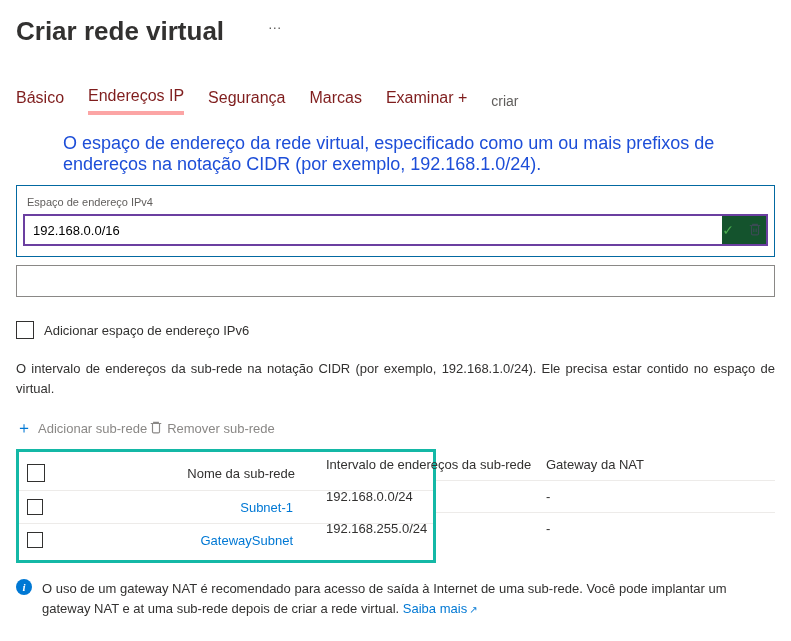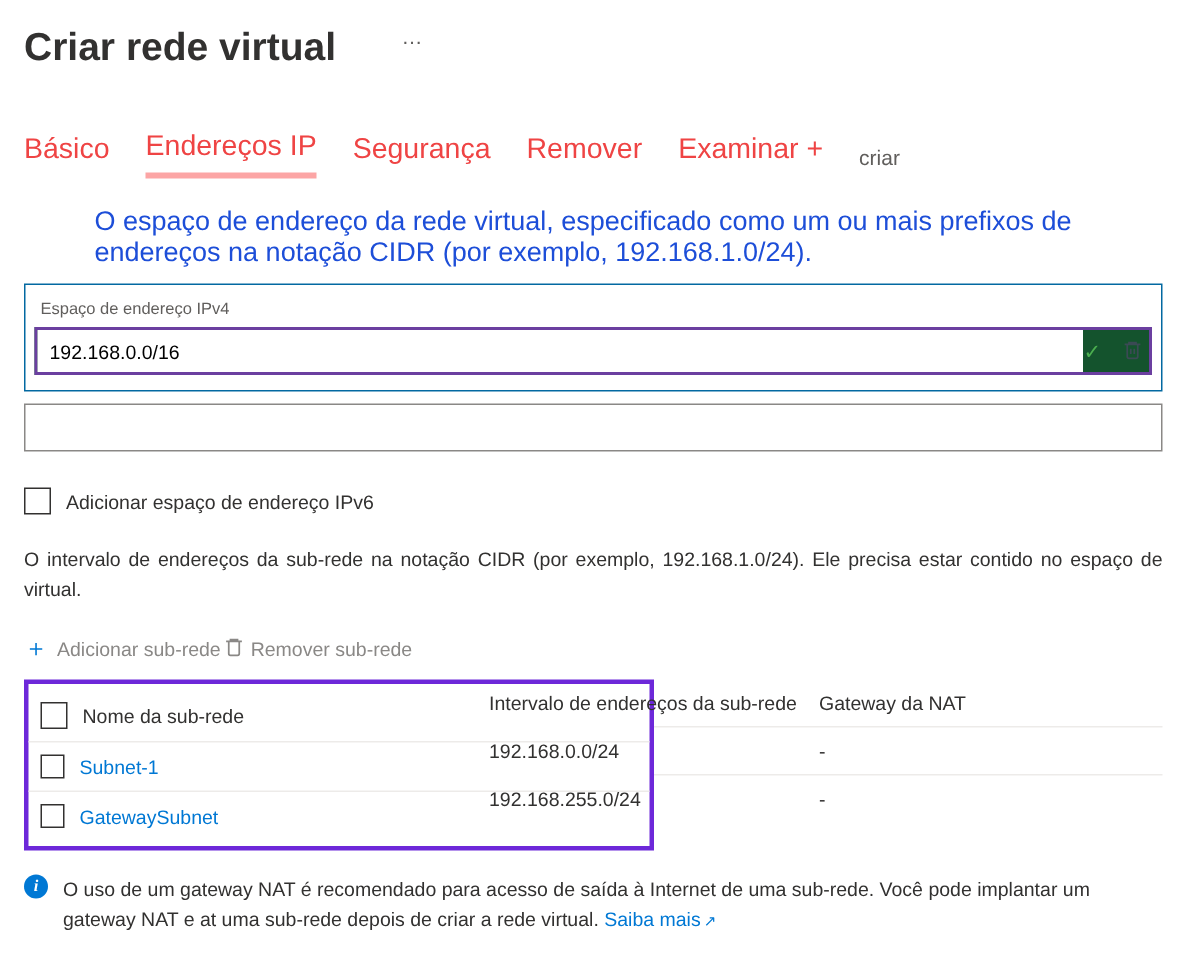--- a/index.html
+++ b/index.html
@@ -24,22 +24,22 @@
       vertical-align: top;
     }
     .tabs {
       display: flex;
       gap: 24px;
       margin-top: 40px;
       margin-bottom: 18px;
       align-items: flex-end;
     }
     .tab {
-      color: #ef4444;
-      font-size: 19px;
+      color: #7f1d1d;
+      font-size: 16px;
       padding-bottom: 6px;
       cursor: pointer;
       border-bottom: 2px solid transparent;
     }
     .tab.active {
       border-bottom: 4px solid #fca5a5;
       font-weight: 400;
     }
     .tab.create-label {
       color: #605e5c;
@@ -123,23 +123,24 @@
     .plus-icon {
       color: #0078d4;
       font-size: 16px;
       margin-right: 6px;
       font-weight: 300;
     }
     .trash-small {
       margin: 0 4px 0 2px;
     }
     .highlight-box-2 {
-      border: 3px solid #6d28d9;
+      border: 3px solid #14b8a6;
       width: 420px;
       padding: 4px 0;
+      text-align: right;
     }
     .table-row {
       display: flex;
       align-items: center;
       padding: 8px 0 8px 8px;
       border-bottom: 1px solid #edebe9;
     }
     .table-row:last-child { border-bottom: none; }
     .table-row .checkbox {
       width: 16px;
@@ -213,21 +214,21 @@
 
 <div>
   <span class="page-title">Criar rede virtual</span>
   <span class="ellipsis">…</span>
 </div>
 
 <div class="tabs">
   <div class="tab">Básico</div>
   <div class="tab active">Endereços IP</div>
   <div class="tab">Segurança</div>
-  <div class="tab">Remover</div>
+  <div class="tab">Marcas</div>
   <div class="tab">Examinar +</div>
   <div class="tab create-label">criar</div>
 </div>
 
 <div class="desc">O espaço de endereço da rede virtual, especificado como um ou mais prefixos de endereços na notação CIDR (por exemplo, 192.168.1.0/24).</div>
 
 <div class="highlight-box">
   <div class="field-label">Espaço de endereço IPv4</div>
   <div class="ip-input-wrapper">
     <input class="ip-input" type="text" value="192.168.0.0/16" style="">

